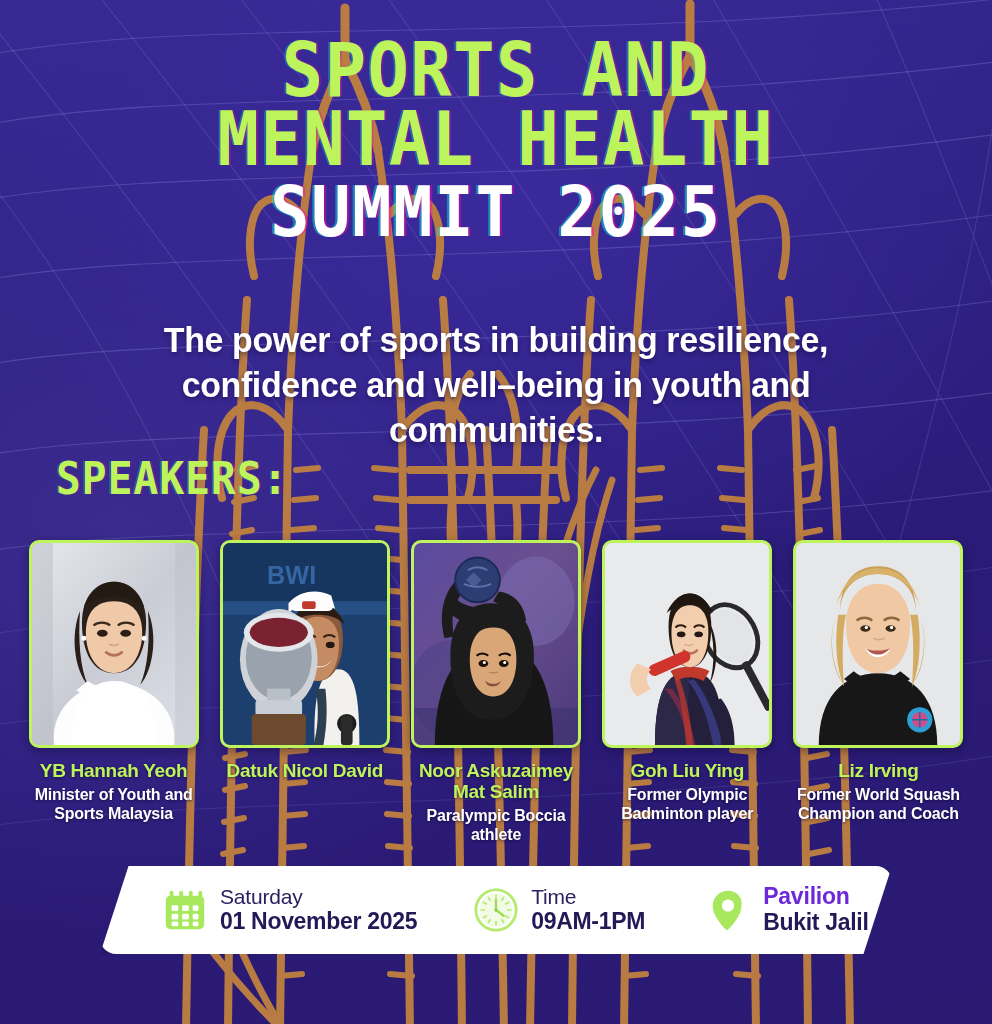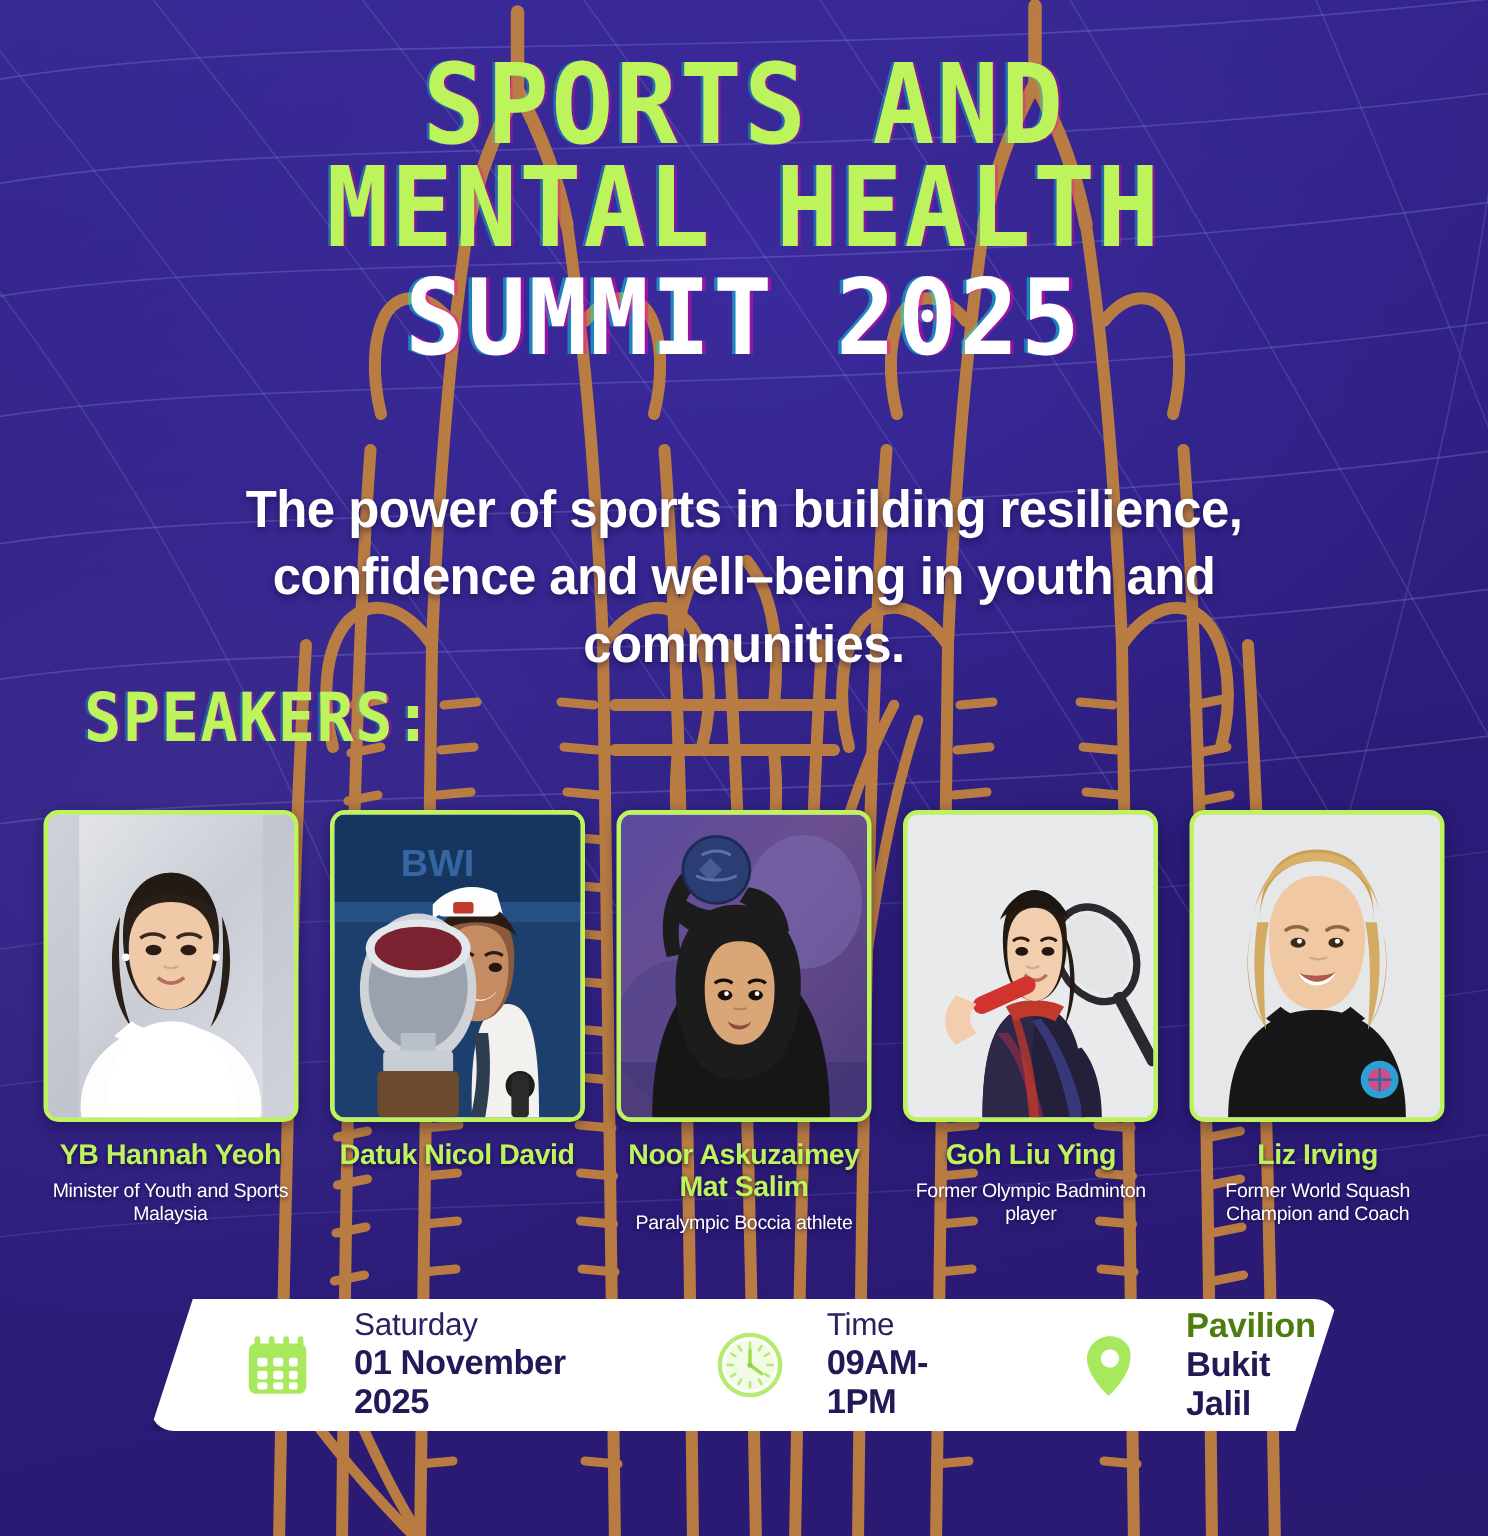--- a/index.html
+++ b/index.html
@@ -108,59 +108,59 @@
     color:#bdf45c;
     font-size:19px;
     font-weight:bold;
     line-height:1.1;
     letter-spacing:-0.3px;
     text-shadow:0 1px 3px rgba(15,5,50,.7);
   }
   .sp-role {
     margin-top:4px;
     color:#ffffff;
-    font-size:13px;
-    font-weight:normal;
+    font-size:16px;
+    font-weight:bold;
     line-height:1.17;
     letter-spacing:-0.2px;
     text-shadow:0 1px 3px rgba(15,5,50,.7);
   }
 
   
   .info-bar {
     position:absolute;
     left:100px; right:100px;
     top:866px; height:88px;
     background:#ffffff;
     z-index:7;
     border-radius:16px;
     clip-path:polygon(3.6% 0%, 100% 0%, 96.4% 100%, 0% 100%);
     display:flex;
     align-items:center;
     box-shadow:0 6px 18px rgba(12,5,45,.35);
   }
   .info-item {
-    display:flex; align-items:center; gap:28px;
+    display:flex; align-items:center; gap:12px;
     padding:0 4px;
   }
   .ii-1 { margin-left:58px; }
   .ii-2 { margin-left:48px; }
   .ii-3 { margin-left:52px; }
   .info-icon { flex:0 0 auto; width:46px; height:46px; }
   .info-icon svg { display:block; width:100%; height:100%; }
   .info-text { line-height:1.12; }
   .info-top {
     color:#2b2160; font-size:21px; font-weight:normal;
     letter-spacing:-0.2px;
   }
   .info-bottom {
     color:#221a57; font-size:23px; font-weight:bold;
     letter-spacing:-0.3px; margin-top:2px;
   }
-  .info-top.strong { font-weight:bold; color:#4d7c0f; font-size:23px; }
+  .info-top.strong { font-weight:bold; color:#6d28d9; font-size:23px; }
 </style>
 </head>
 <body>
 
 <div id="poster">
 
   <div class="bg-layer">
     <svg viewBox="0 0 992 1024" preserveAspectRatio="none">
       <g stroke="#8f8fd8" stroke-width="1.1" fill="none" opacity="0.30">
         <path d="M-40,60 C200,10 560,52 1040,-6"></path>

